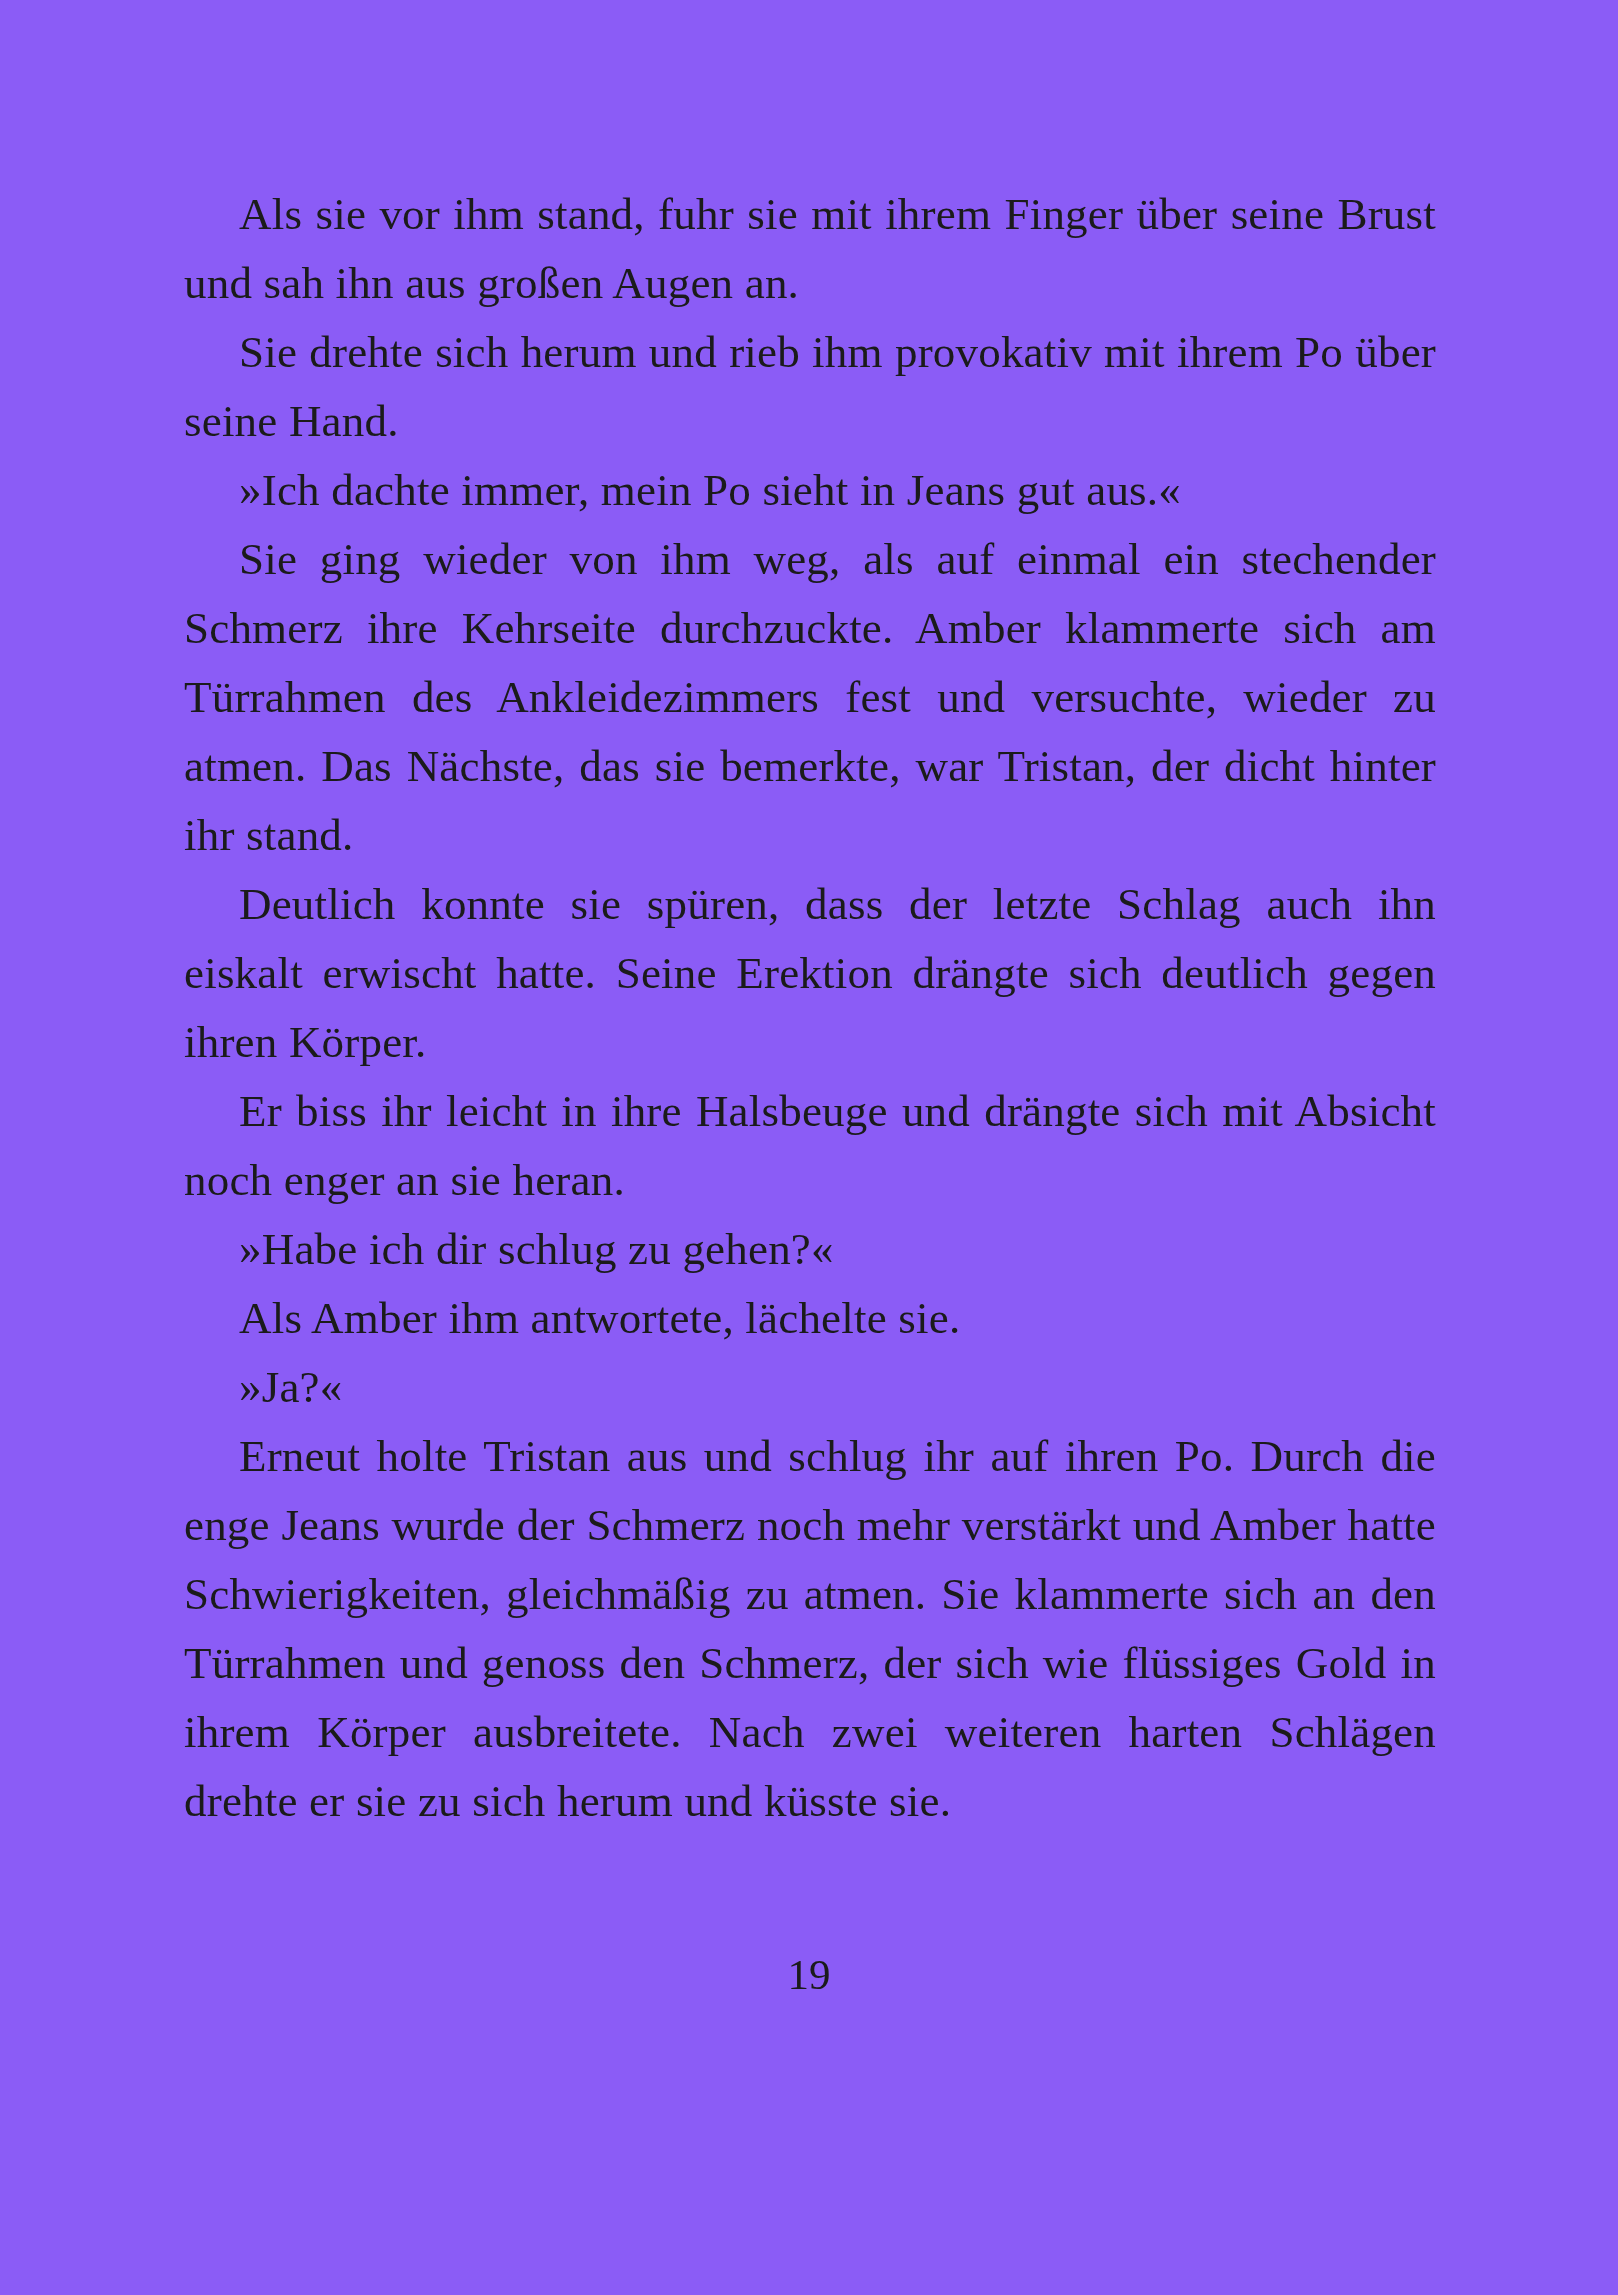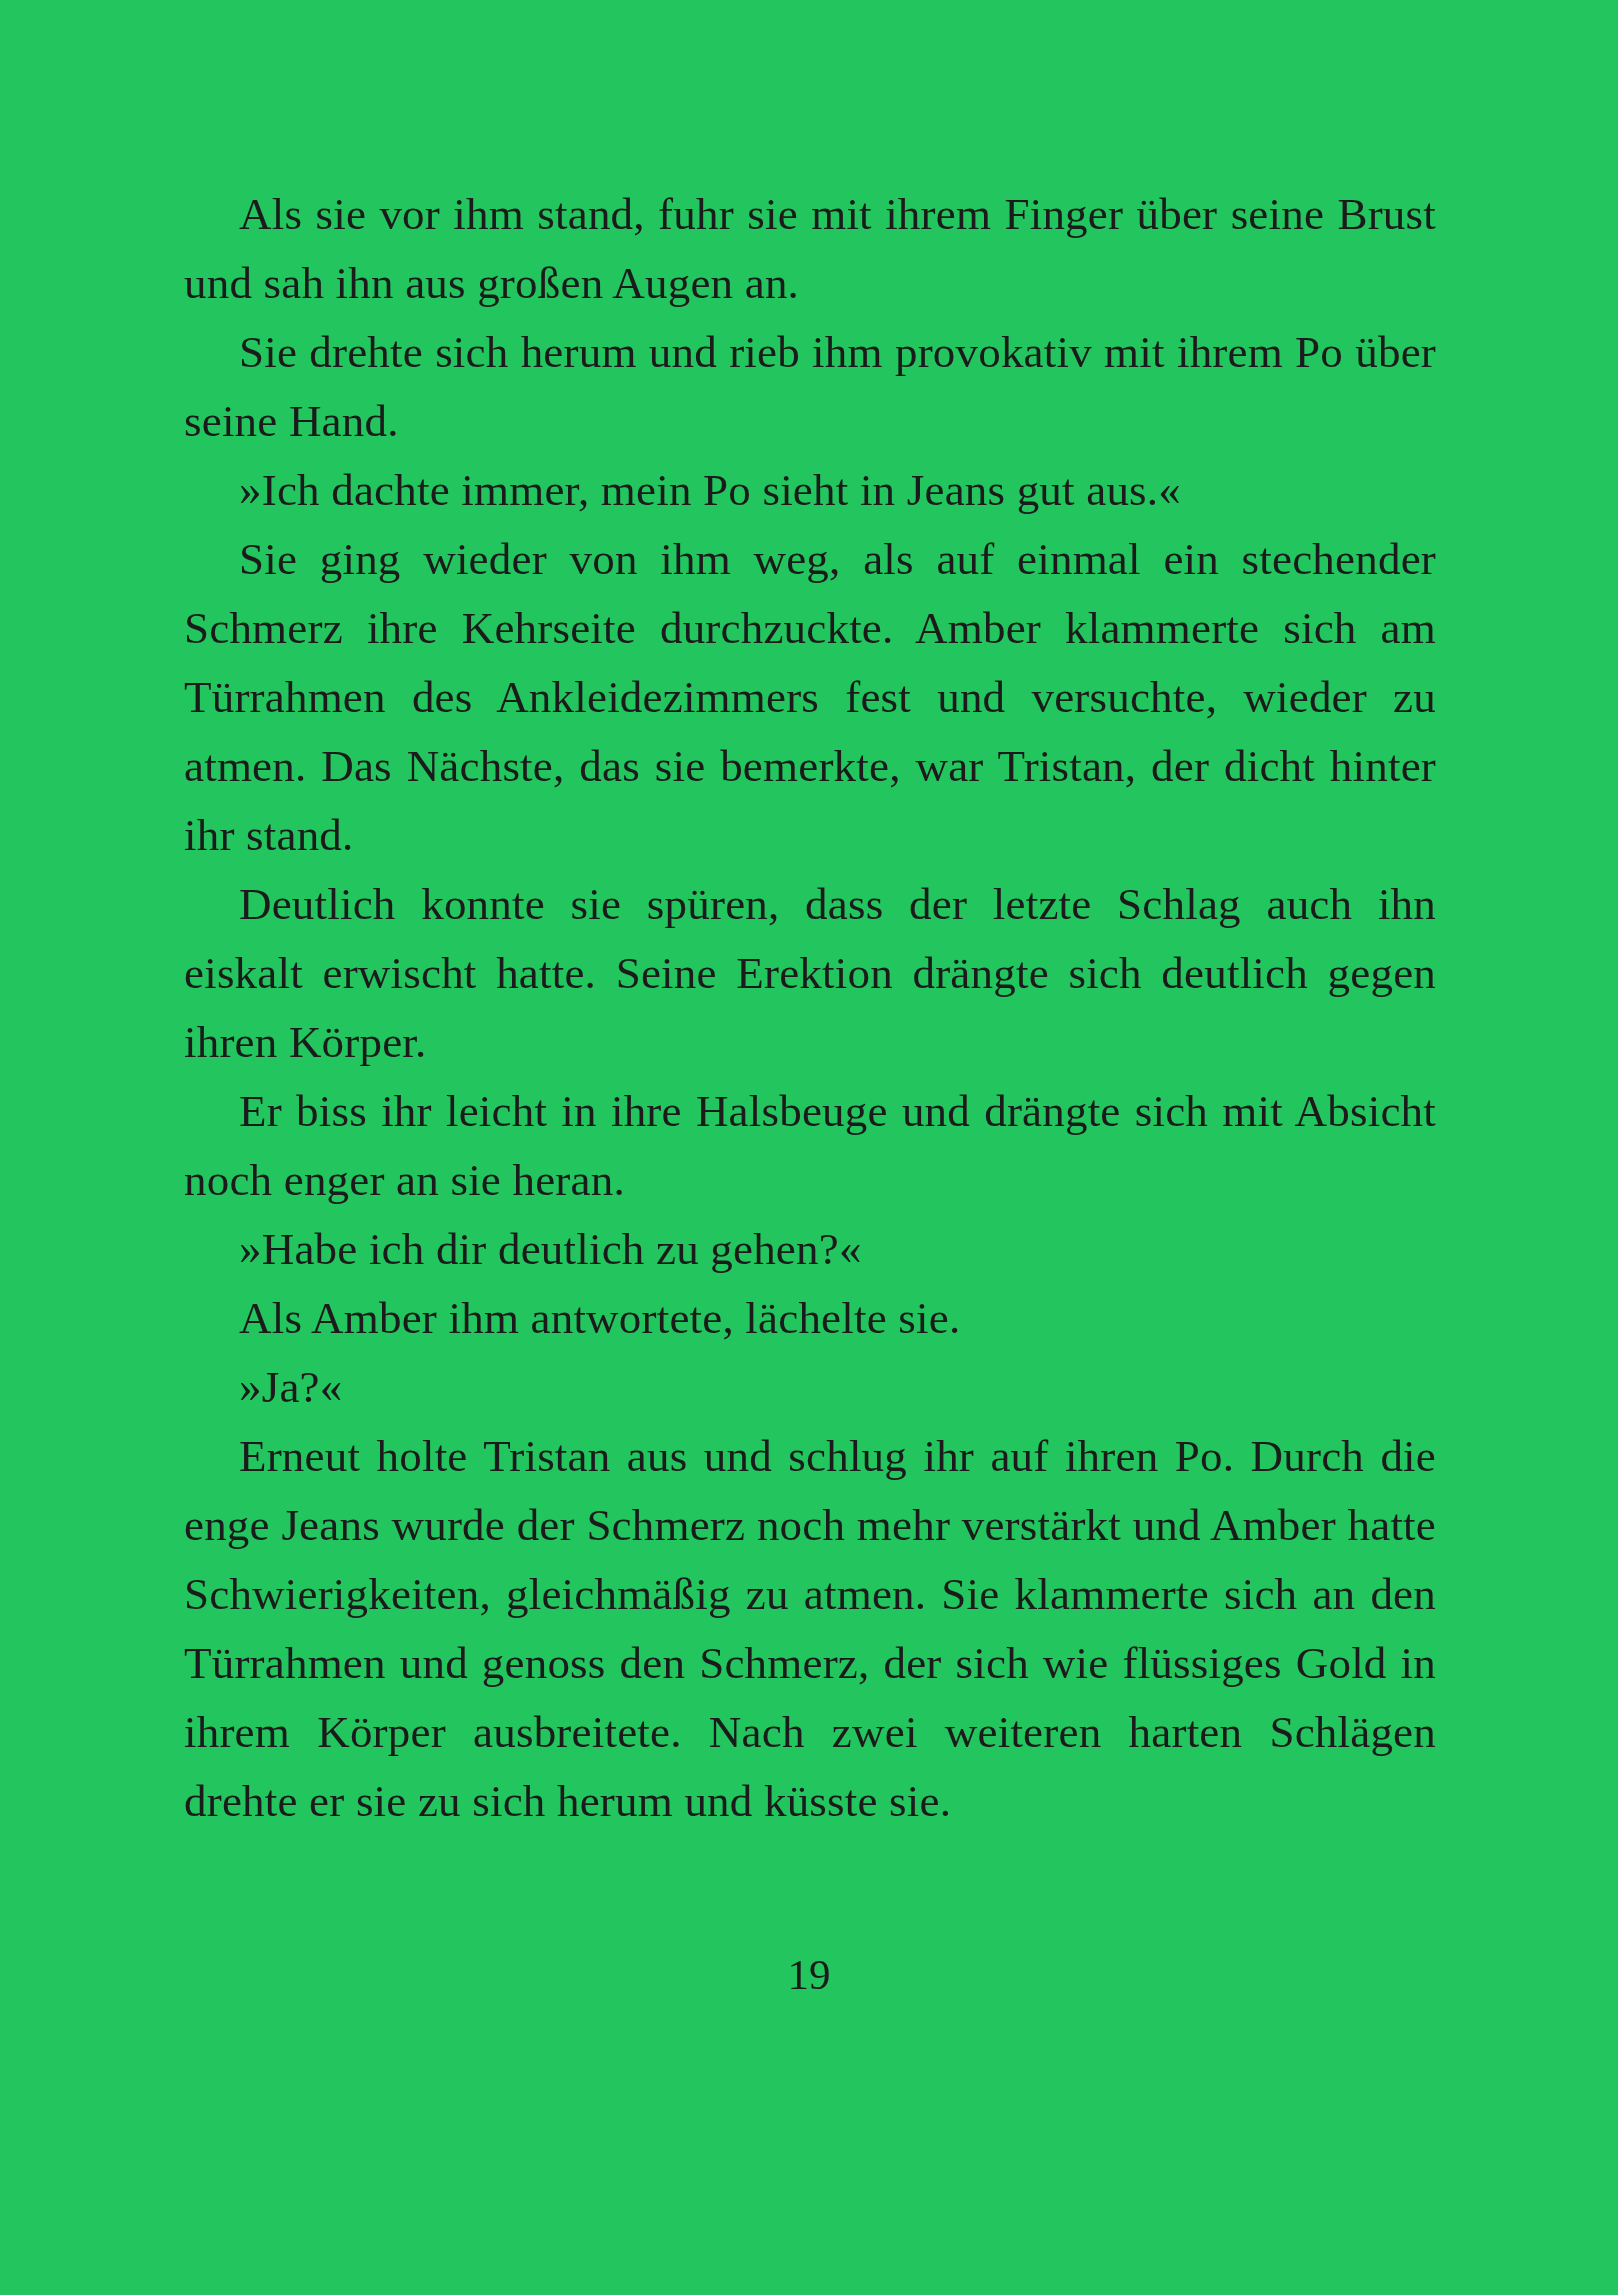--- a/index.html
+++ b/index.html
@@ -11,21 +11,21 @@
     width: 1618px;
     height: 2295px;
     position: relative;
     font-family: "Liberation Serif", "DejaVu Serif", serif;
     color: #1b1b1b;
     -webkit-font-smoothing: antialiased;
   }
   .book-page {
     position: absolute;
     inset: 0;
-    background: #22c55e;
+    background: #8b5cf6;
   }
   .page-text {
     position: absolute;
     left: 184px;
     top: 180px;
     width: 1252px;
     font-size: 45px;
     line-height: 69px;
     text-align: justify;
     letter-spacing: 0.2px;
@@ -50,21 +50,21 @@
 
 <div class="book-page">
 
   <div class="page-text">
     <p>Als sie vor ihm stand, fuhr sie mit ihrem Finger über seine Brust und sah ihn aus großen Augen an.</p>
     <p>Sie drehte sich herum und rieb ihm provokativ mit ihrem Po über seine Hand.</p>
     <p>»Ich dachte immer, mein Po sieht in Jeans gut aus.«</p>
     <p>Sie ging wieder von ihm weg, als auf einmal ein stechender Schmerz ihre Kehrseite durchzuckte. Amber klammerte sich am Türrahmen des Ankleidezimmers fest und versuchte, wieder zu atmen. Das Nächste, das sie bemerkte, war Tristan, der dicht hinter ihr stand.</p>
     <p>Deutlich konnte sie spüren, dass der letzte Schlag auch ihn eiskalt erwischt hatte. Seine Erektion drängte sich deutlich gegen ihren Körper.</p>
     <p>Er biss ihr leicht in ihre Halsbeuge und drängte sich mit Absicht noch enger an sie heran.</p>
-    <p>»Habe ich dir deutlich zu gehen?«</p>
+    <p>»Habe ich dir schlug zu gehen?«</p>
     <p>Als Amber ihm antwortete, lächelte sie.</p>
     <p>»Ja?«</p>
     <p>Erneut holte Tristan aus und schlug ihr auf ihren Po. Durch die enge Jeans wurde der Schmerz noch mehr verstärkt und Amber hatte Schwierigkeiten, gleichmäßig zu atmen. Sie klammerte sich an den Türrahmen und genoss den Schmerz, der sich wie flüssiges Gold in ihrem Körper ausbreitete. Nach zwei weiteren harten Schlägen drehte er sie zu sich herum und küsste sie.</p>
   </div>
 
   <div class="page-number">19</div>
 
 </div>
 
 

